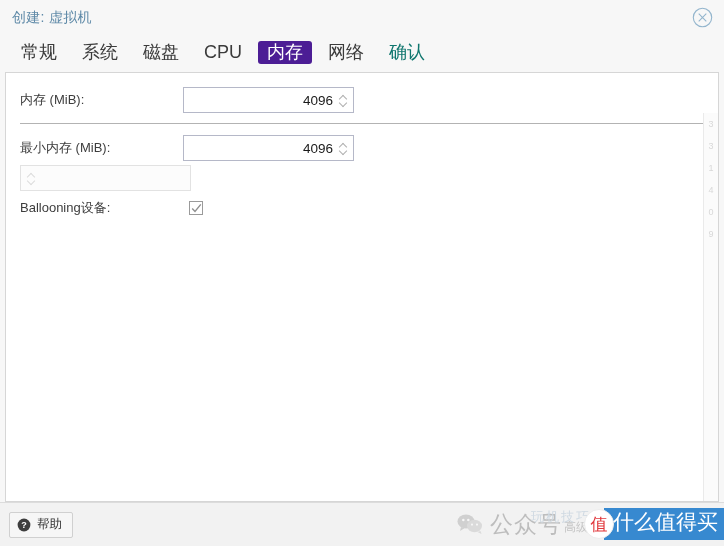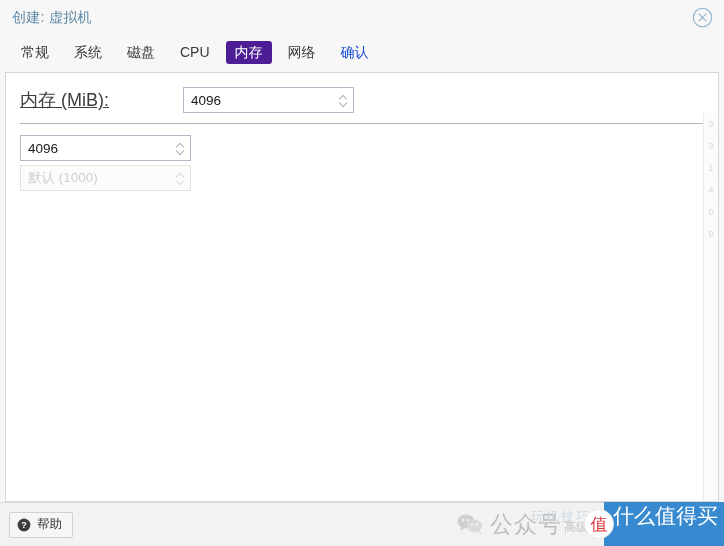--- a/index.html
+++ b/index.html
@@ -60,35 +60,35 @@
   .tabbar {
     height: 32px;
     flex: 0 0 32px;
     display: flex;
     align-items: center;
     padding-left: 12px;
     background: #f7f7f7;
     box-sizing: border-box;
   }
   .tab {
-    font-size: 14px;
+    font-size: 18px;
     color: #3b3b3b;
     padding: 3px 9px;
     margin-right: 7px;
     border-radius: 3px;
     line-height: 17px;
     cursor: pointer;
     white-space: nowrap;
   }
   .tab.active {
     background: #4c1d95;
     color: #ffffff;
   }
   .tab.disabled {
-    color: #1d4ed8;
+    color: #0f766e;
     cursor: default;
   }
 
   
   .content {
     flex: 1 1 auto;
     margin: 4px 5px 0 5px;
     background: #ffffff;
     border: 1px solid #d6d6d6;
     box-sizing: border-box;
@@ -102,24 +102,23 @@
   .row {
     display: flex;
     align-items: center;
     height: 30px;
     padding: 0 14px;
     box-sizing: border-box;
   }
   .row .lbl {
     width: 163px;
     flex: 0 0 163px;
-    font-size: 18px;
+    font-size: 13px;
     color: #3d3d3d;
     white-space: nowrap;
-    text-decoration: underline;
   }
   .row.disabled .lbl { color: #c6c6c6; }
 
   
   .spinner {
     width: 171px;
     height: 26px;
     border: 1px solid #b5b8c8;
     background: #ffffff;
     box-sizing: border-box;
@@ -127,20 +126,21 @@
     align-items: center;
     position: relative;
   }
   .spinner .val {
     flex: 1 1 auto;
     padding-left: 7px;
     font-size: 13.5px;
     color: #1a1a1a;
     white-space: nowrap;
     overflow: hidden;
+    text-align: right;
   }
   .spinner.disabled {
     border-color: #e2e2e2;
     background: #fcfcfc;
   }
   .spinner.disabled .val { color: #cfcfcf; }
   .spin-arrows {
     width: 20px;
     flex: 0 0 20px;
     height: 22px;
@@ -291,21 +291,21 @@
     font-family: "Liberation Sans", sans-serif;
   }
   .smzdm-box {
     height: 28px;
     background: #3789d0;
     color: #ffffff;
     font-size: 21px;
     letter-spacing: 0px;
     display: flex;
     align-items: center;
-    padding: 0 6px 17px 9px;
+    padding: 0 6px 4px 9px;
     margin-left: -10px;
     z-index: 1;
     font-family: "Liberation Sans", sans-serif;
   }
   .wm-ghost {
     position: absolute;
     left: 74px;
     top: 6px;
     font-size: 13px;
     color: #cfd9e2;
@@ -353,39 +353,47 @@
           <div class="spin-arrows">
             <span class="chev up"></span>
             <span class="chev down"></span>
           </div>
         </div>
       </div>
 
       <div class="divider"></div>
 
       <div class="row">
+        <div class="lbl">最小内存 (MiB):</div>
         <div class="spinner">
           <div class="val">4096</div>
           <div class="spin-arrows">
             <span class="chev up"></span>
             <span class="chev down"></span>
           </div>
         </div>
       </div>
 
       <div class="row disabled">
         <div class="spinner disabled">
-          <div class="val">默认 (1000)</div>
           <div class="spin-arrows">
             <span class="chev up"></span>
             <span class="chev down"></span>
           </div>
         </div>
       </div>
 
+      <div class="row">
+        <div class="lbl">Ballooning设备:</div>
+        <div class="checkbox">
+          <svg width="11" height="11" viewBox="0 0 11 11">
+            <path d="M1.2 5.4 L4.0 8.4 L9.8 1.4" stroke="#8f8f8f" stroke-width="1.4" fill="none"></path>
+          </svg>
+        </div>
+      </div>
 
     </div>
 
     <div class="edge-strip">
       <div>3</div>
       <div>3</div>
       <div>1</div>
       <div>4</div>
       <div>0</div>
       <div>9</div>

